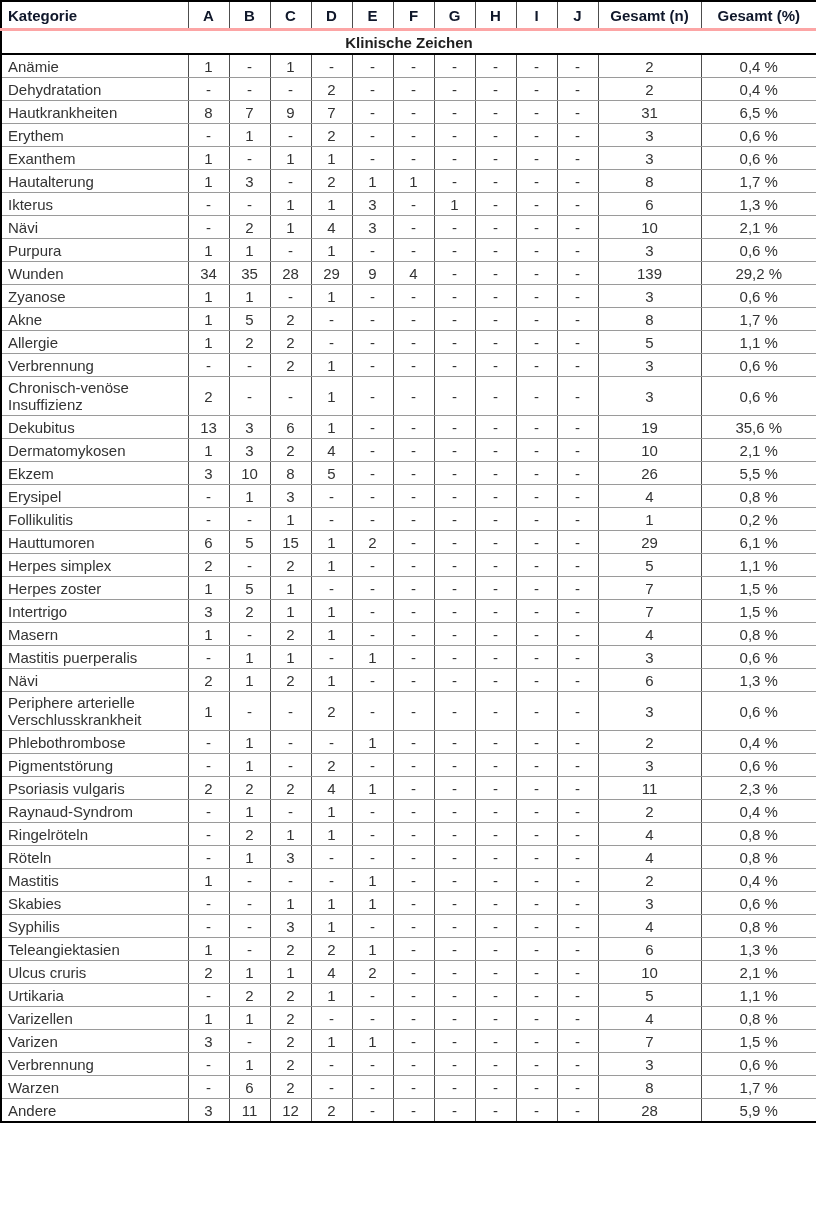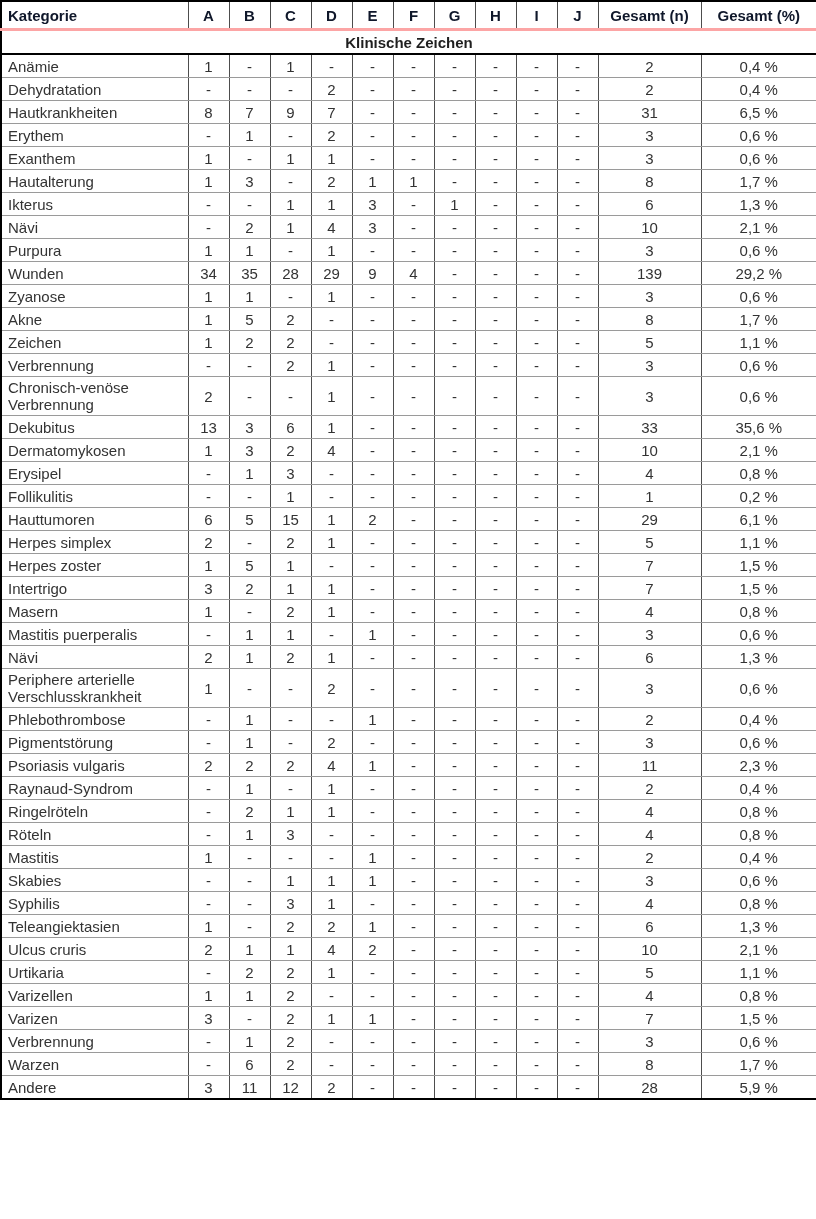--- a/index.html
+++ b/index.html
@@ -268,21 +268,21 @@
           <td>-</td>
           <td>-</td>
           <td>-</td>
           <td>-</td>
           <td>-</td>
           <td>-</td>
           <td>8</td>
           <td>1,7 %</td>
         </tr>
         <tr>
-          <td class="cat">Zeichen</td>
+          <td class="cat">Allergie</td>
           <td>1</td>
           <td>2</td>
           <td>2</td>
           <td>-</td>
           <td>-</td>
           <td>-</td>
           <td>-</td>
           <td>-</td>
           <td>-</td>
           <td>-</td>
@@ -298,21 +298,21 @@
           <td>-</td>
           <td>-</td>
           <td>-</td>
           <td>-</td>
           <td>-</td>
           <td>-</td>
           <td>3</td>
           <td>0,6 %</td>
         </tr>
         <tr>
-          <td class="cat">Chronisch-venöse Verbrennung</td>
+          <td class="cat">Chronisch-venöse Insuffizienz</td>
           <td>2</td>
           <td>-</td>
           <td>-</td>
           <td>1</td>
           <td>-</td>
           <td>-</td>
           <td>-</td>
           <td>-</td>
           <td>-</td>
           <td>-</td>
@@ -324,37 +324,52 @@
           <td>13</td>
           <td>3</td>
           <td>6</td>
           <td>1</td>
           <td>-</td>
           <td>-</td>
           <td>-</td>
           <td>-</td>
           <td>-</td>
           <td>-</td>
-          <td>33</td>
+          <td>19</td>
           <td>35,6 %</td>
         </tr>
         <tr>
           <td class="cat">Dermatomykosen</td>
           <td>1</td>
           <td>3</td>
           <td>2</td>
           <td>4</td>
           <td>-</td>
           <td>-</td>
           <td>-</td>
           <td>-</td>
           <td>-</td>
           <td>-</td>
           <td>10</td>
           <td>2,1 %</td>
+        </tr>
+        <tr>
+          <td class="cat">Ekzem</td>
+          <td>3</td>
+          <td>10</td>
+          <td>8</td>
+          <td>5</td>
+          <td>-</td>
+          <td>-</td>
+          <td>-</td>
+          <td>-</td>
+          <td>-</td>
+          <td>-</td>
+          <td>26</td>
+          <td>5,5 %</td>
         </tr>
         <tr>
           <td class="cat">Erysipel</td>
           <td>-</td>
           <td>1</td>
           <td>3</td>
           <td>-</td>
           <td>-</td>
           <td>-</td>
           <td>-</td>

